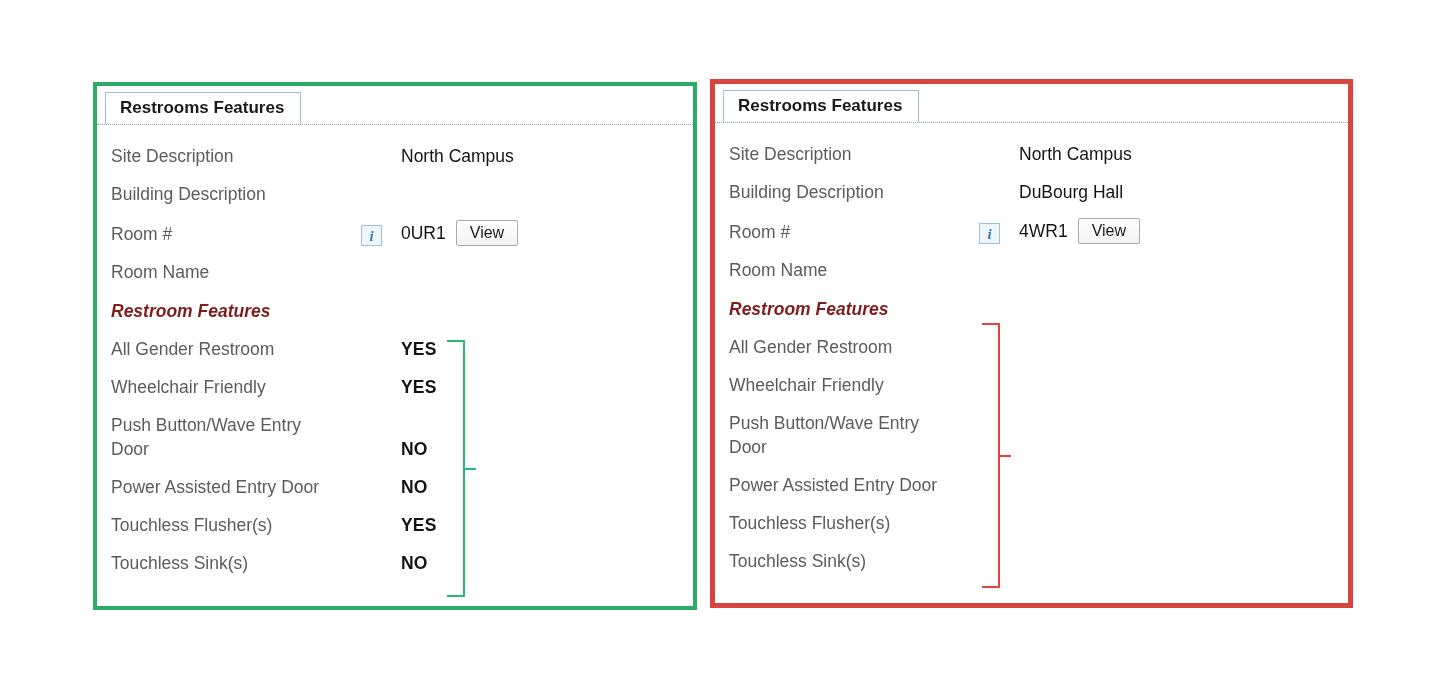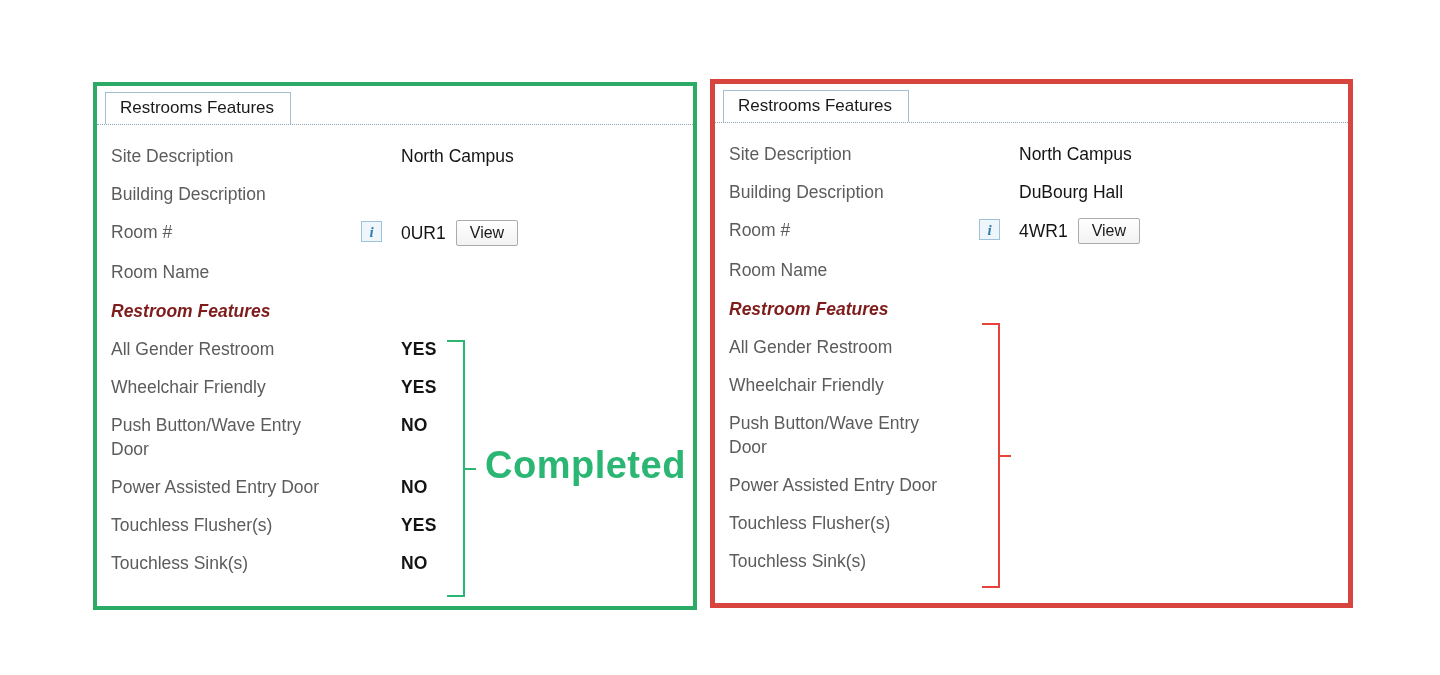--- a/index.html
+++ b/index.html
@@ -31,30 +31,30 @@
     padding-top: 6px;
     border-bottom: 1px dotted #8fa6b4;
   }
   .tab {
     display: inline-block;
     padding: 5px 16px 6px 14px;
     border: 1px solid #a3bfcf;
     border-bottom: none;
     background: #ffffff;
     font-size: 17px;
-    font-weight: normal;
+    font-weight: bold;
     color: #1a1a1a;
     white-space: nowrap;
   }
 
   
   .rows { padding: 12px 0 0 14px; }
   .row {
     display: flex;
-    align-items: flex-start;
+    align-items: flex-end;
     padding: 7px 0;
     font-size: 17.5px;
     line-height: 24px;
   }
   .flabel {
     flex: 0 0 250px;
     padding-right: 40px;
     color: #5c5c5c;
   }
   .iconslot {
@@ -200,21 +200,20 @@
       <div class="row">
         <div class="flabel">Touchless Sink(s)</div>
         <div class="iconslot"></div>
         <div class="fvalue bold">NO</div>
       </div>
     </div>
 
     <div class="bracket">
         <div class="tick"></div>
       </div>
-    <div class="annotation">Completed</div>
   </div>
 
   <div class="panel notcompleted">
     <div class="tabrow">
       <div class="tab">Restrooms Features</div>
     </div>
     <div class="rows">
 
       <div class="row">
         <div class="flabel">Site Description</div>

